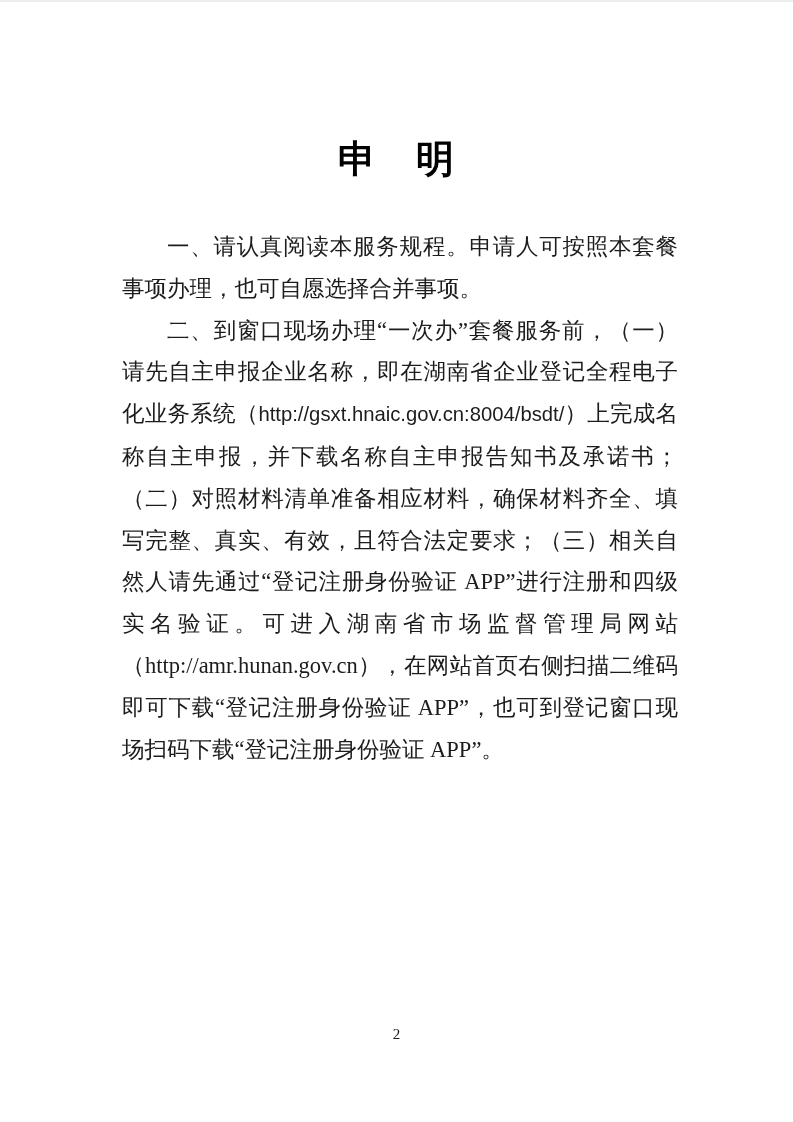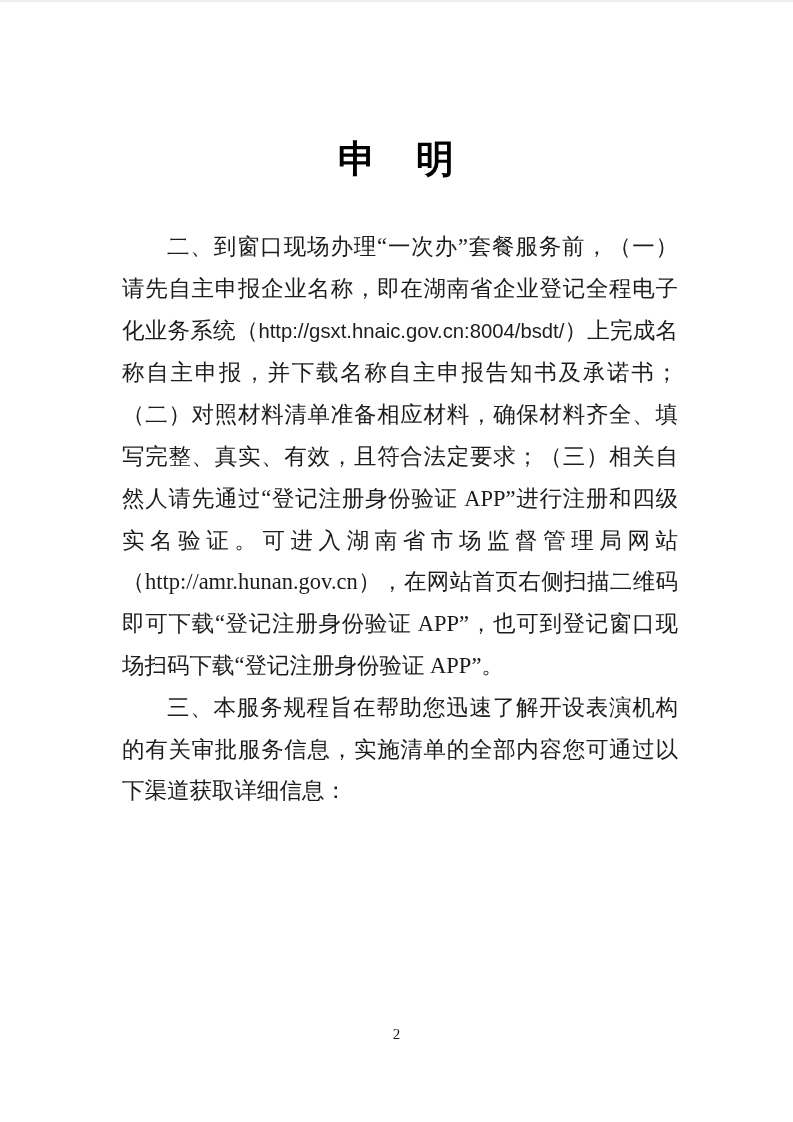--- a/index.html
+++ b/index.html
@@ -66,18 +66,18 @@
     font-family: "Liberation Serif", "DejaVu Serif", serif;
   }
 </style>
 </head>
 <body>
 
 <div class="page">
   <h1 class="doc-title">申　明</h1>
 
   <div class="doc-body">
+      <p class="para indent"><span>一、请认真阅读本服务规程。申请人可按照本套餐事项办理，也可自愿选择合并事项。</span></p>
       <p class="para indent"><span>二、到窗口现场办理“一次办”套餐服务前，（一）请先自主申报企业名称，即在湖南省企业登记全程电子化业务系统（</span><span class="mono">http://gsxt.hnaic.gov.cn:8004/bsdt/</span><span>）上完成名称自主申报，并下载名称自主申报告知书及承诺书；（二）对照材料清单准备相应材料，确保材料齐全、填写完整、真实、有效，且符合法定要求；（三）相关自然人请先通过“登记注册身份验证 APP”进行注册和四级实名验证。可进入湖南省市场监督管理局网站（</span><span class="serif-latin">http://amr.hunan.gov.cn</span><span>），在网站首页右侧扫描二维码即可下载“登记注册身份验证 APP”，也可到登记窗口现场扫码下载“登记注册身份验证 APP”。</span></p>
-      <p class="para indent"><span>三、本服务规程旨在帮助您迅速了解开设表演机构的有关审批服务信息，实施清单的全部内容您可通过以下渠道获取详细信息：</span></p>
     </div>
 
   <div class="page-number">2</div>
 </div>
 
 </body></html>

